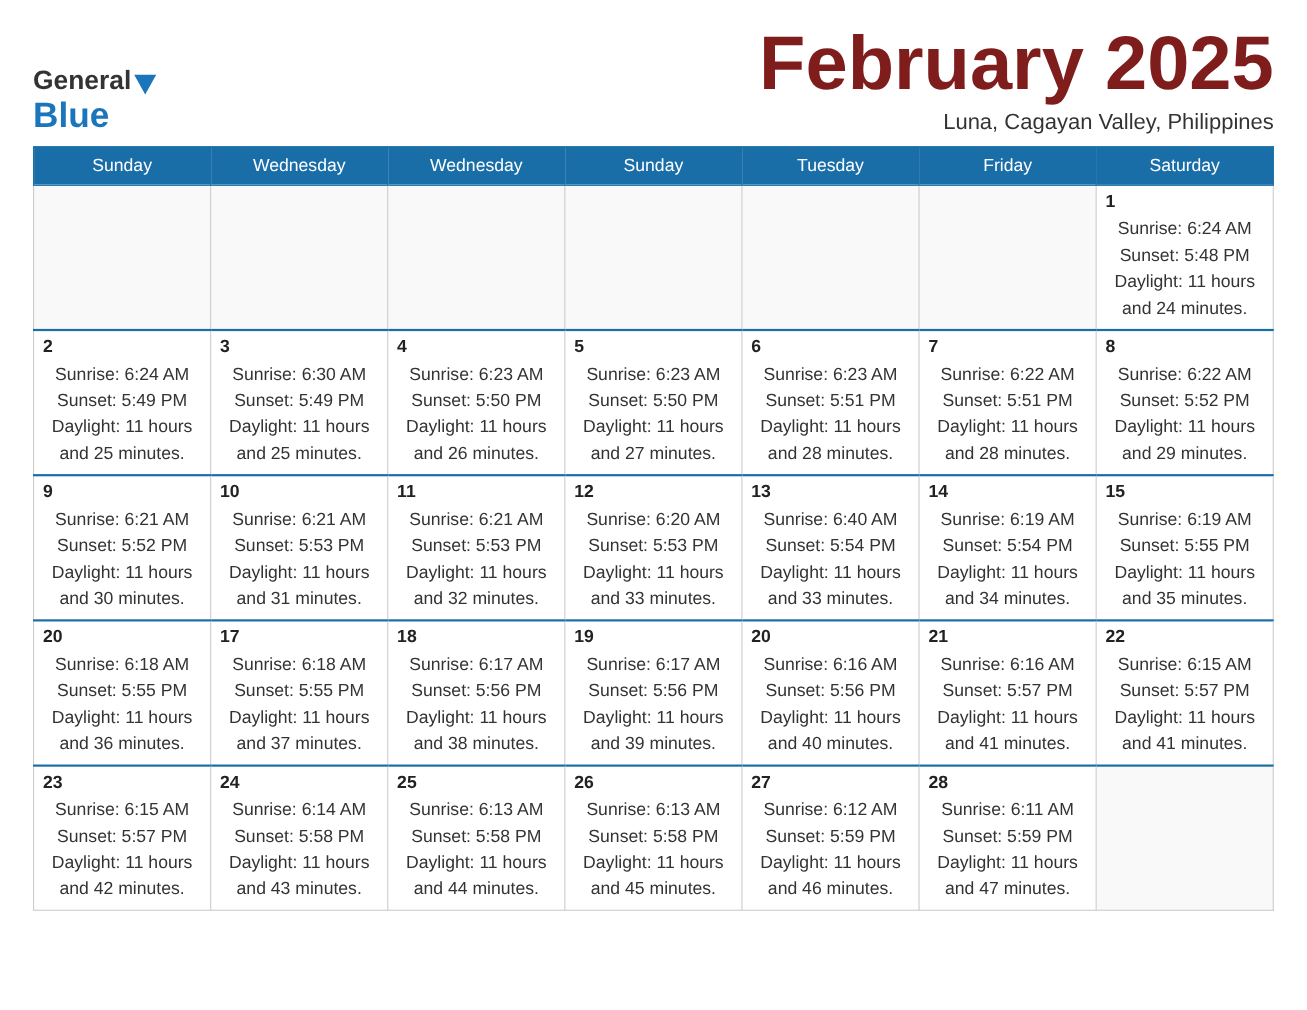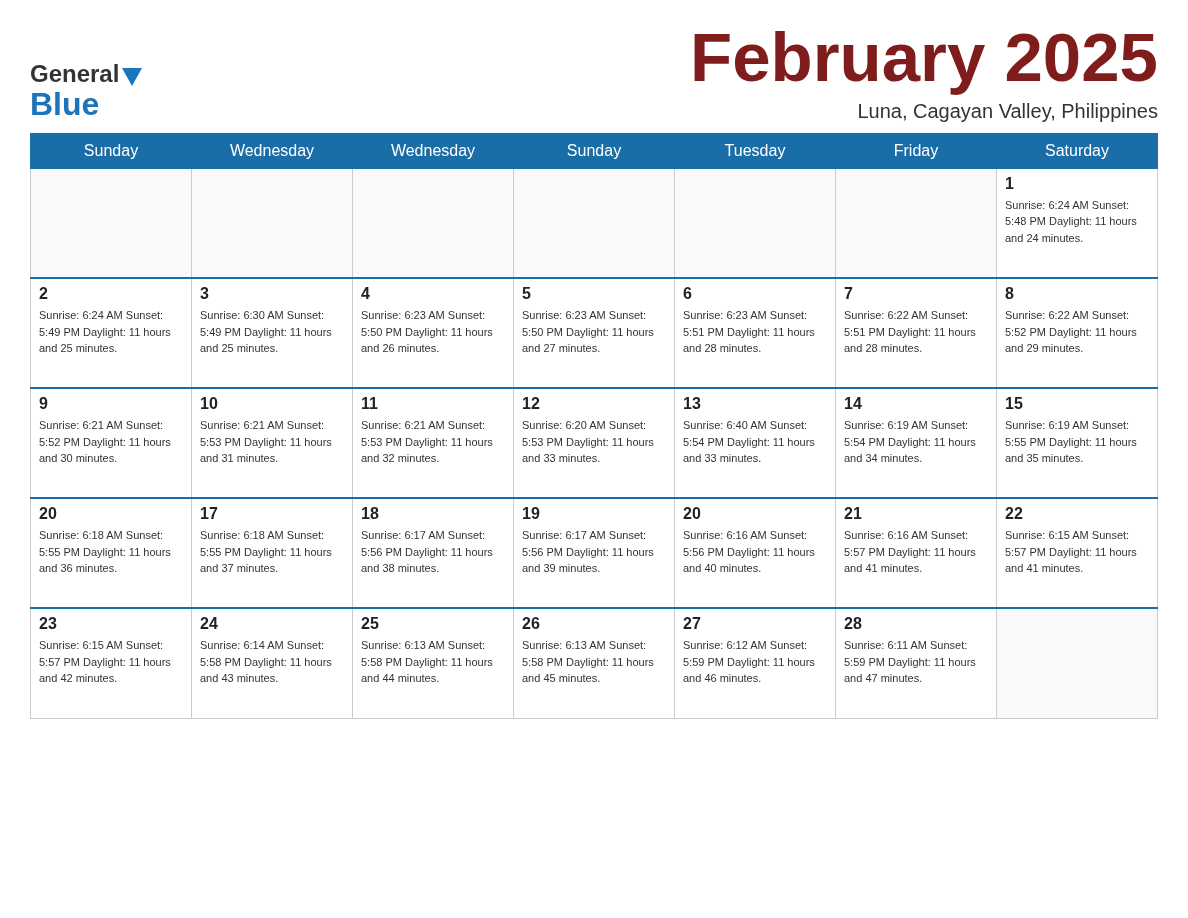--- a/index.html
+++ b/index.html
@@ -54,23 +54,24 @@
     .calendar td.empty {
       background: #f9f9f9;
     }
     .day-number {
       font-size: 16px;
       font-weight: bold;
       color: #222;
       margin-bottom: 4px;
     }
     .day-info {
-      font-size: 11px;
+      font-size: 16px;
       color: #333;
       line-height: 1.5;
+      text-align: center;
     }
     .row-top-border td {
       border-top: 2px solid #1a6ea8;
     }
     .logo-wrapper {
       display: flex;
       flex-direction: column;
     }
     .logo-line1 {
       display: flex;

